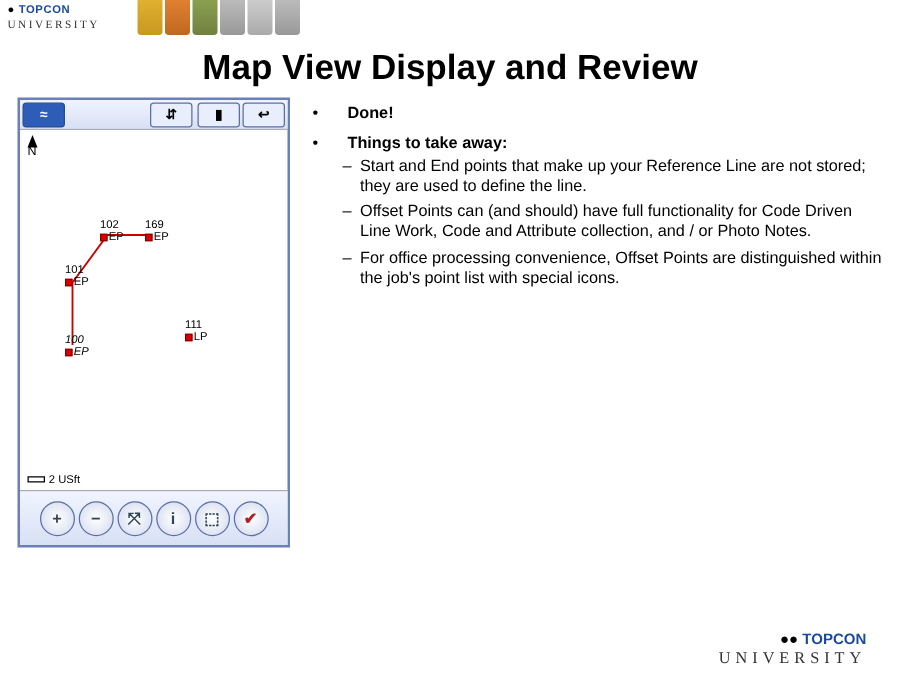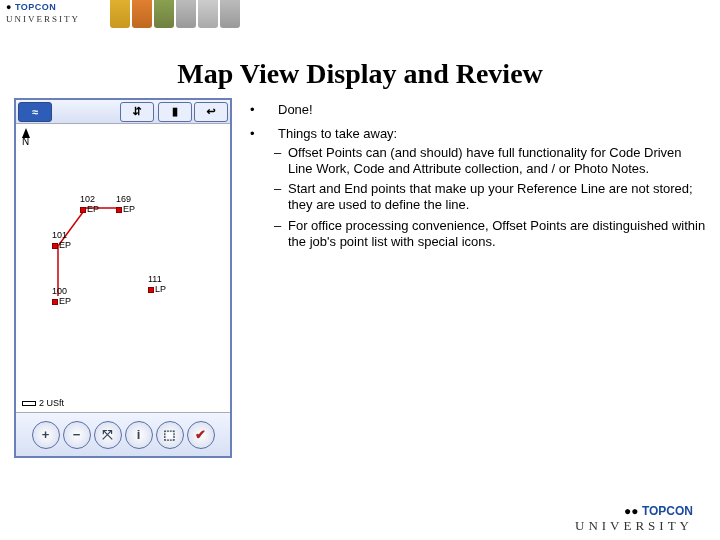--- a/index.html
+++ b/index.html
@@ -9,21 +9,21 @@
   .logo-tl .blue { color: #1a4ba0; }
   .univ-tl { position: absolute; left: 6px; top: 14px; font-size: 9px; letter-spacing: 2px; color: #333; font-family: Georgia, serif; }
   .tabs { position: absolute; left: 110px; top: 0; display: flex; gap: 2px; }
   .tab { width: 20px; height: 28px; border-radius: 0 0 3px 3px; }
   .tab.y { background: linear-gradient(#e0b030,#c89820); }
   .tab.o { background: linear-gradient(#e08030,#c06820); }
   .tab.g { background: linear-gradient(#8aa050,#708040); }
   .tab.gr { background: linear-gradient(#bbb,#999); }
   .tab.gr2 { background: linear-gradient(#ccc,#aaa); }
   .section-label { position: absolute; right: 6px; top: 12px; font-size: 12px; color: #888; }
-  .slide-title { text-align: center; font-size: 28px; font-weight: bold; margin-top: 22px; font-family: Liberation Serif, serif; }
+  .slide-title { text-align: center; font-size: 28px; font-weight: bold; margin-top: 2px; font-family: Liberation Sans, sans-serif; }
   .content { display: flex; padding: 8px 14px 0 14px; gap: 12px; }
   .device { width: 218px; }
   .device-frame { border: 2px solid #6b7fb8; background: #fdfdfb; height: 360px; position: relative; }
   .dev-top { height: 24px; display: flex; align-items: center; background: linear-gradient(#f0f4ff,#d8e0f4); border-bottom: 1px solid #aab; }
   .dev-top-icon { width: 34px; height: 20px; margin: 0 2px; border: 1px solid #5a6fa8; border-radius: 3px; background: #e8eefc; display: flex; align-items: center; justify-content: center; font-size: 11px; font-weight: bold; }
   .dev-top-icon.blue { background: #2e5db8; color: #fff; border-color: #2a4a90; }
   .dev-top-icon.back { margin-left: auto; }
   .map-canvas { position: absolute; left: 2px; right: 2px; top: 26px; bottom: 46px; background: #fff; }
   .pt { position: absolute; font-size: 9px; color: #000; }
   .pt .dot { display: inline-block; width: 6px; height: 6px; background: #d00; border: 1px solid #800; margin-right: 1px; vertical-align: middle; }
@@ -34,21 +34,21 @@
   .dev-bottom { position: absolute; left: 0; right: 0; bottom: 0; height: 44px; background: linear-gradient(#f0f4ff,#d8e0f4); border-top: 1px solid #aab; display:flex; align-items:center; justify-content:center; gap:3px; padding:0 3px; }
   .rbtn { width: 28px; height: 28px; border-radius: 50%; border: 1px solid #5a6fa8; background: radial-gradient(#fff,#d0d8ec); display:flex; align-items:center; justify-content:center; font-size:13px; font-weight:bold; color:#345; }
   .rbtn.red { color:#b02020; }
   .bullets { flex: 1; font-size: 13px; line-height: 1.25; padding-top: 4px; }
   .bullets ul { list-style: none; }
   .bullets > ul > li { position: relative; padding-left: 22px; margin-bottom: 8px; }
   .bullets > ul > li::before { content: "•"; position: absolute; left: 6px; top: 0; }
   .sub { list-style: none; margin-top: 2px; }
   .sub li { position: relative; padding-left: 22px; margin-bottom: 4px; }
   .sub li::before { content: "–"; position: absolute; left: 8px; top: 0; }
-  .bold { font-weight: normal; padding-left: 12px; }
+  .bold { font-weight: bold; padding-left: 12px; }
   .footer-logo { position: absolute; right: 27px; bottom: 6px; text-align: right; }
   .footer-logo .top { font-size: 12px; font-weight: bold; color: #000; }
   .footer-logo .top .blue { color: #1a4ba0; }
   .footer-logo .uni { font-size: 13px; letter-spacing: 4px; color: #333; font-family: Georgia, serif; }
   svg.polyline { position:absolute; left:0; top:0; width:100%; height:100%; }
 </style>
 </head>
 <body>
 
 <div class="header">
@@ -77,21 +77,21 @@
         <div class="dev-top-icon back">↩</div>
       </div>
       <div class="map-canvas">
         <div class="north"><span class="arrow"></span><span>N</span></div>
         <svg class="polyline">
           <polyline points="40,170 40,120 68,82 100,82" fill="none" stroke="#c00" stroke-width="1.5"></polyline>
         </svg>
         <div class="pt" style="left:62px; top:68px;"><span>102</span><br><span class="dot"></span><span>EP</span></div>
         <div class="pt" style="left:98px; top:68px;"><span>169</span><br><span class="dot"></span><span>EP</span></div>
         <div class="pt" style="left:34px; top:104px;"><span>101</span><br><span class="dot"></span><span>EP</span></div>
-        <div class="pt" style="left:34px; top:160px;"><span>100</span><br><span class="dot"></span><span>EP</span></div>
+        <div class="pt" style="left:34px; top:160px;font-style:italic;"><span>100</span><br><span class="dot"></span><span>EP</span></div>
         <div class="pt" style="left:130px; top:148px;"><span>111</span><br><span class="dot"></span><span>LP</span></div>
       </div>
       <div class="scale">
           <span class="bar"></span>
           <span>2 USft</span>
         </div>
       <div class="dev-bottom">
         <div class="rbtn">+</div>
         <div class="rbtn">−</div>
         <div class="rbtn">⤧</div>
@@ -100,22 +100,22 @@
         <div class="rbtn red">✔</div>
       </div>
     </div>
   </div>
 
   <div class="bullets">
     <ul>
       <li><span class="bold">Done!</span></li>
       <li><span class="bold">Things to take away:</span>
         <ul class="sub">
+          <li>Start and End points that make up your Reference Line are not stored; they are used to define the line.</li>
           <li>Offset Points can (and should) have full functionality for Code Driven Line Work, Code and Attribute collection, and / or Photo Notes.</li>
-          <li>Start and End points that make up your Reference Line are not stored; they are used to define the line.</li>
           <li>For office processing convenience, Offset Points are distinguished within the job's point list with special icons.</li>
         </ul>
       </li>
     </ul>
   </div>
 </div>
 
 <div class="footer-logo">
   <div class="top">●● <span class="blue">TOPCON</span></div>
   <div class="uni">UNIVERSITY</div>

